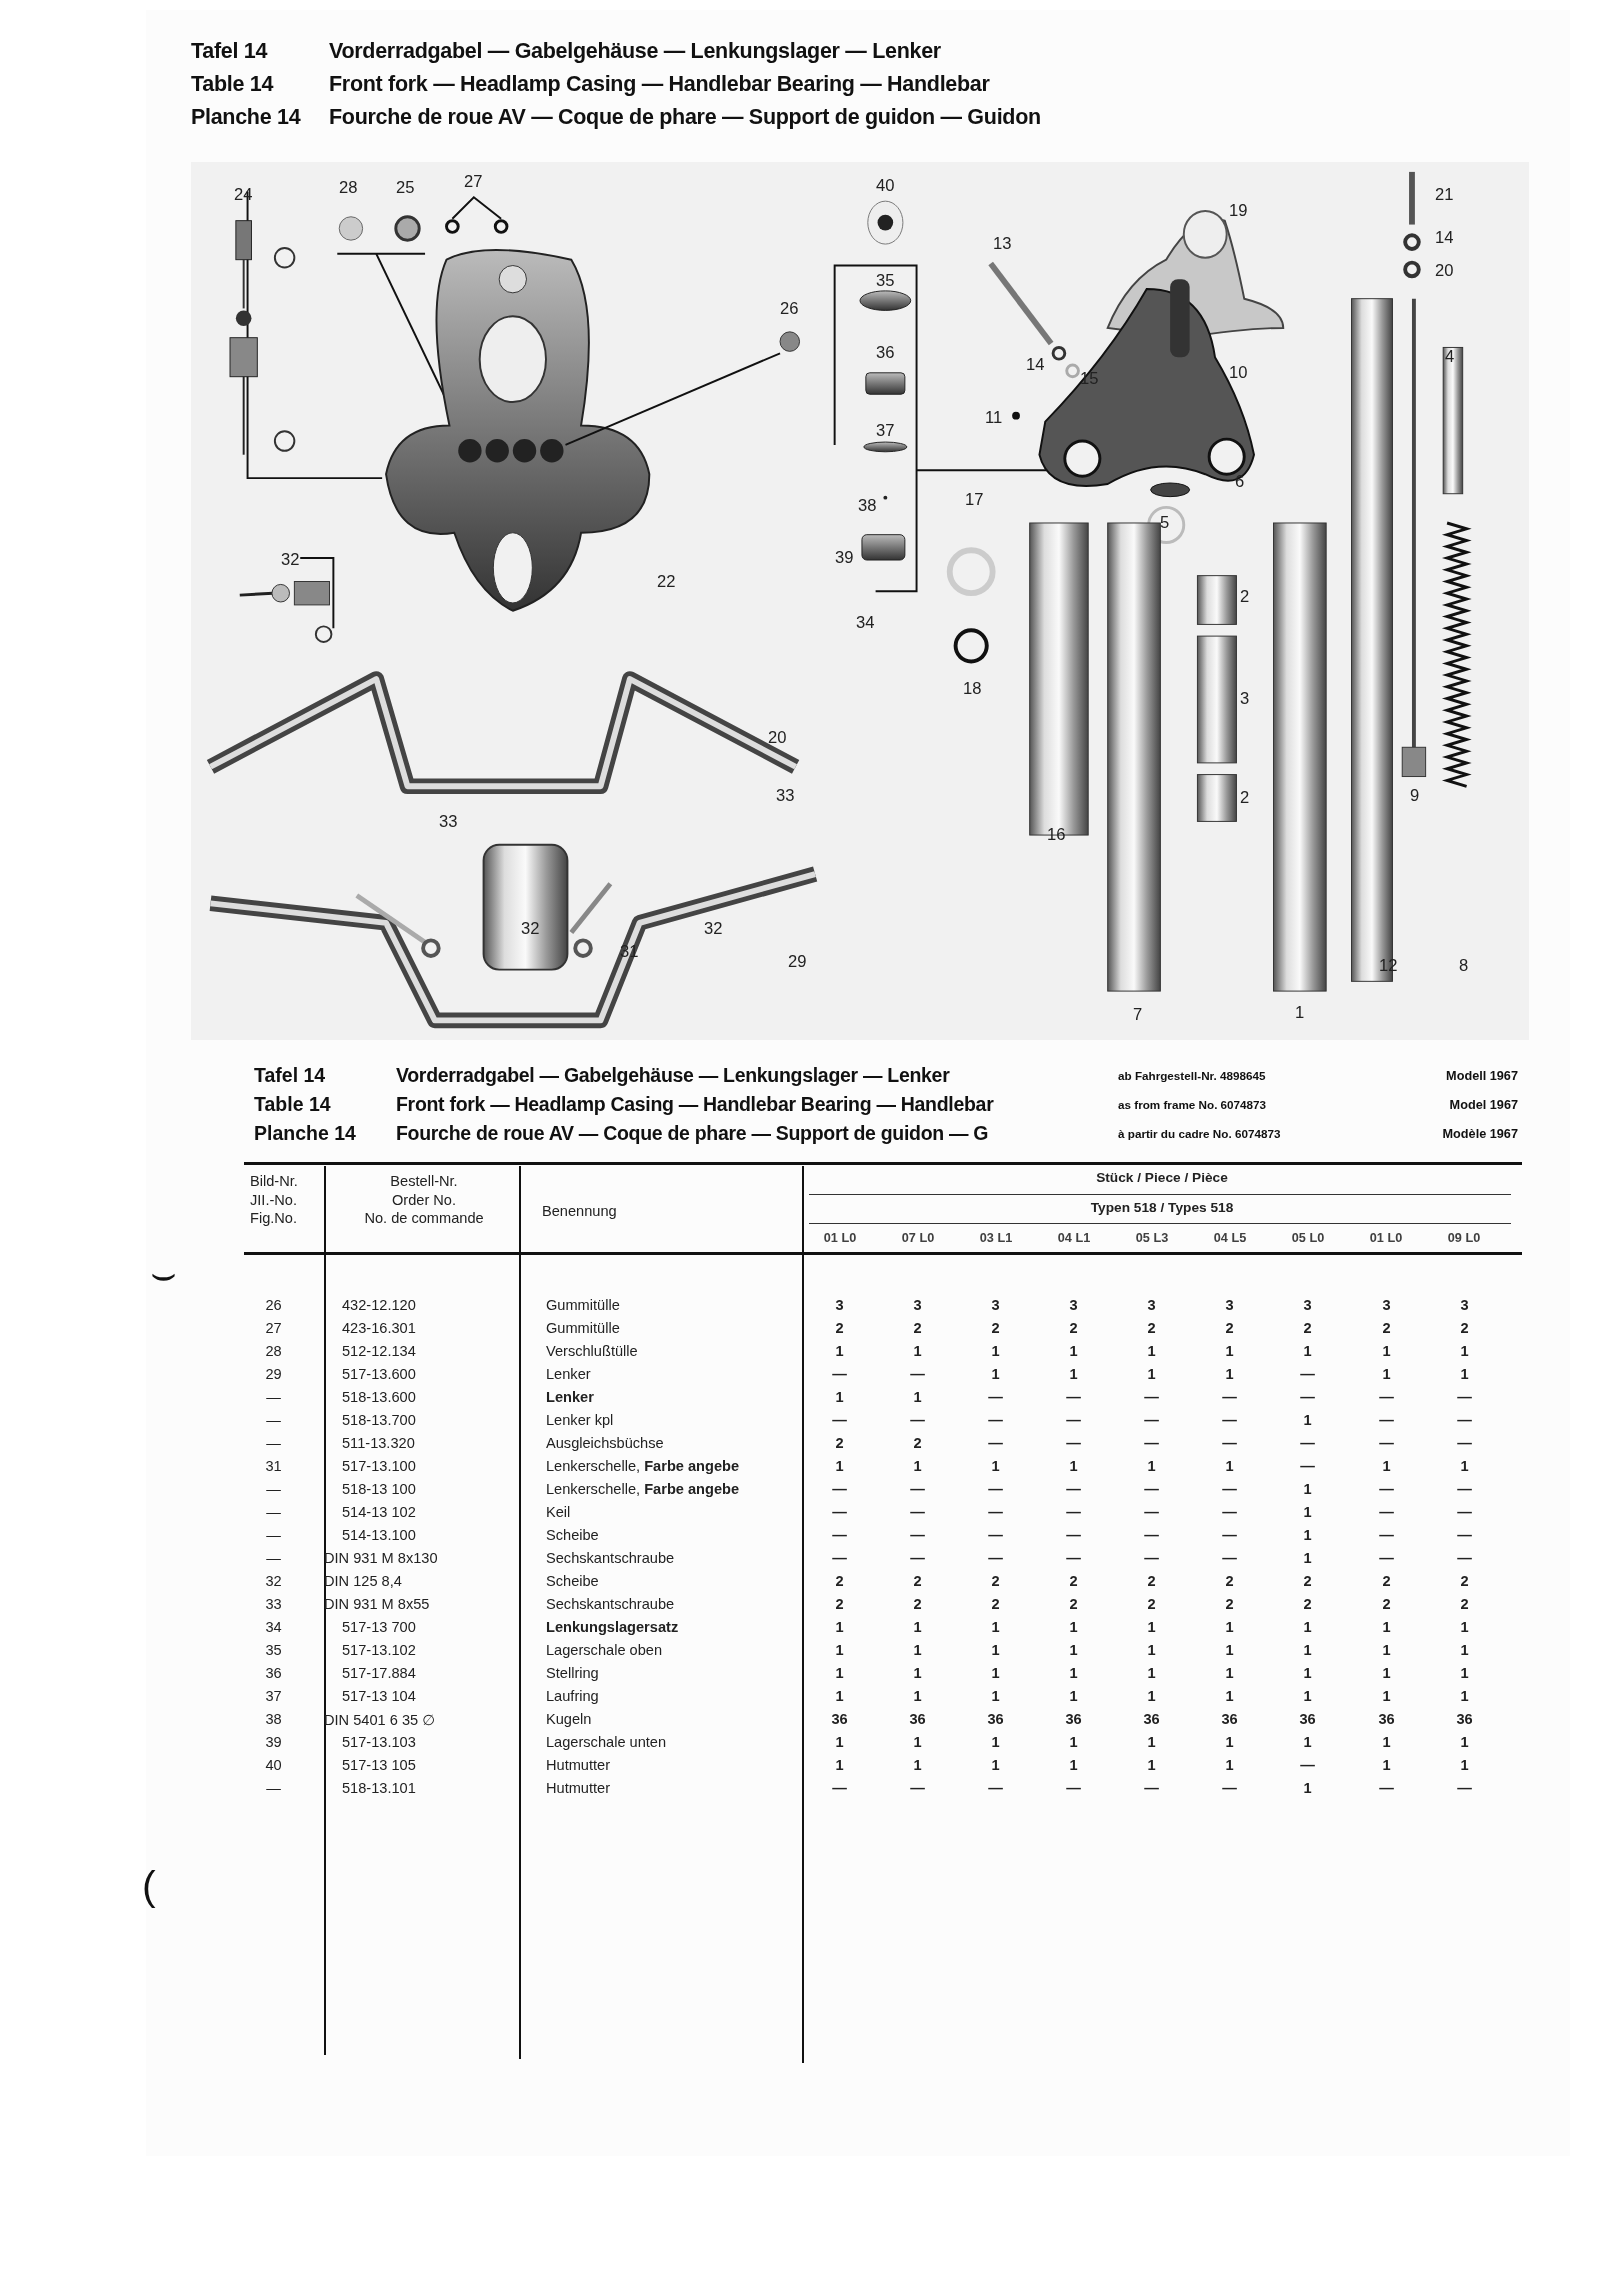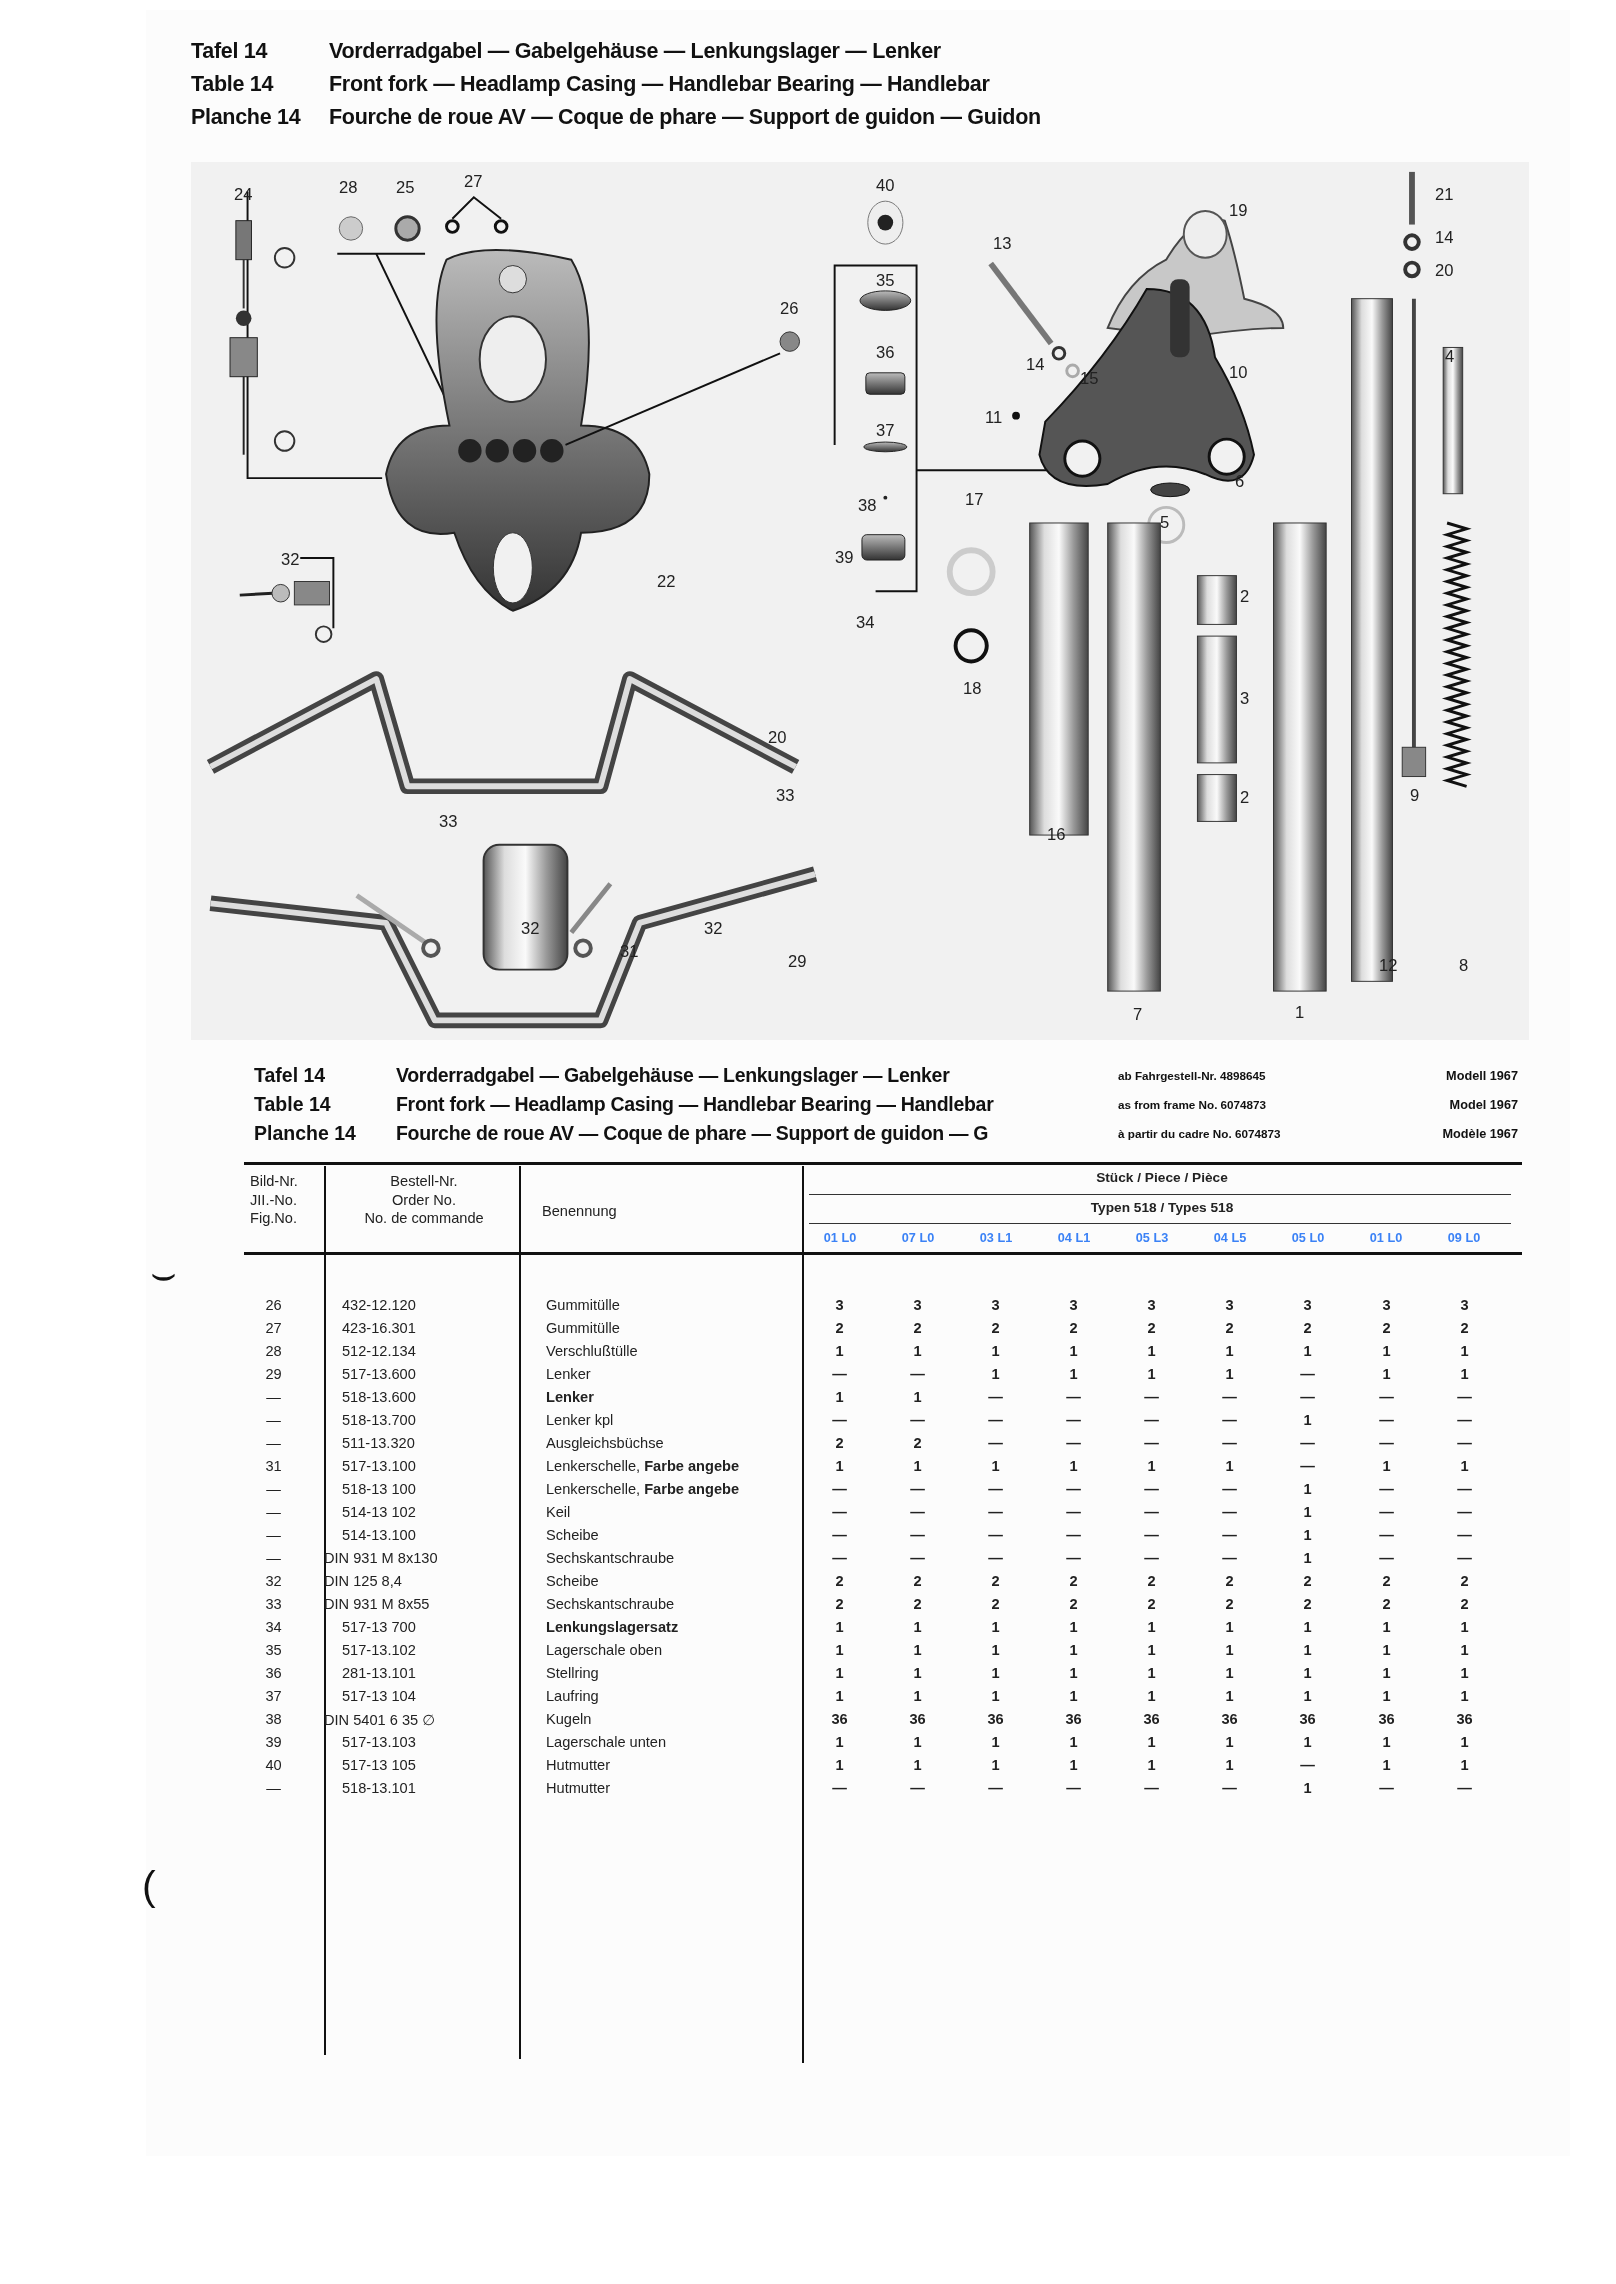--- a/index.html
+++ b/index.html
@@ -27,21 +27,21 @@
   .titles2 { position: absolute; left: 254px; top: 1061px; width: 1268px; }
   .titles2 .row { display: flex; height: 29px; align-items: center; font-weight: bold; }
   .titles2 .lbl { width: 142px; font-size: 19.5px; }
   .titles2 .txt { width: 722px; font-size: 19.5px; letter-spacing: -0.3px; white-space: nowrap; overflow: hidden; }
   .titles2 .frame { width: 293px; font-size: 11.7px; text-align: left; }
   .titles2 .model { width: 107px; font-size: 12.7px; text-align: right; }
   .rule-top { position: absolute; left: 244px; top: 1162px; width: 1278px; height: 2.9px; background: #111; }
   .vline { position: absolute; width: 2px; background: #111; }
   .hdr { position: absolute; font-size: 14.6px; color: #222; line-height: 18.5px; }
   .hdr-sub { position: absolute; font-size: 13.7px; font-weight: bold; color: #222; }
-  .type-cell { position: absolute; top: 1231px; font-size: 12.7px; font-weight: bold; color: #3b82f6; text-align: center; width: 68px; }
+  .type-cell { position: absolute; top: 1231px; font-size: 12.7px; font-weight: bold; color: #404040; text-align: center; width: 68px; }
   .hdr-rule { position: absolute; height: 2.9px; background: #111; }
   .thin-rule { position: absolute; height: 1px; background: #333; }
   .tr { position: absolute; left: 244px; height: 23px; width: 1278px; font-size: 14.6px; color: #222; }
   .tr span { position: absolute; top: 2px; white-space: nowrap; }
   .c-fig { left: 0; width: 59px; text-align: center; }
   .c-ord { left: 80px; width: 166px; }
   .c-name { left: 302px; width: 293px; }
   .c-name b { font-weight: bold; }
   .q { width: 39px; text-align: center; font-weight: bold; }
   .margin-mark { position: absolute; font-size: 41px; color: #111; }
@@ -500,21 +500,21 @@
       <span class="q" style="left:732px">1</span>
       <span class="q" style="left:810px">1</span>
       <span class="q" style="left:888px">1</span>
       <span class="q" style="left:966px">1</span>
       <span class="q" style="left:1044px">1</span>
       <span class="q" style="left:1123px">1</span>
       <span class="q" style="left:1201px">1</span>
     </div>
     <div class="tr" style="top: 1663px;">
       <span class="c-fig">36</span>
-      <span class="c-ord" style="left:98px">281-13.101</span>
+      <span class="c-ord" style="left:98px">517-17.884</span>
       <span class="c-name"><span style="position:static">Stellring</span><b style="position:static"></b></span>
       <span class="q" style="left:576px">1</span>
       <span class="q" style="left:654px">1</span>
       <span class="q" style="left:732px">1</span>
       <span class="q" style="left:810px">1</span>
       <span class="q" style="left:888px">1</span>
       <span class="q" style="left:966px">1</span>
       <span class="q" style="left:1044px">1</span>
       <span class="q" style="left:1123px">1</span>
       <span class="q" style="left:1201px">1</span>

